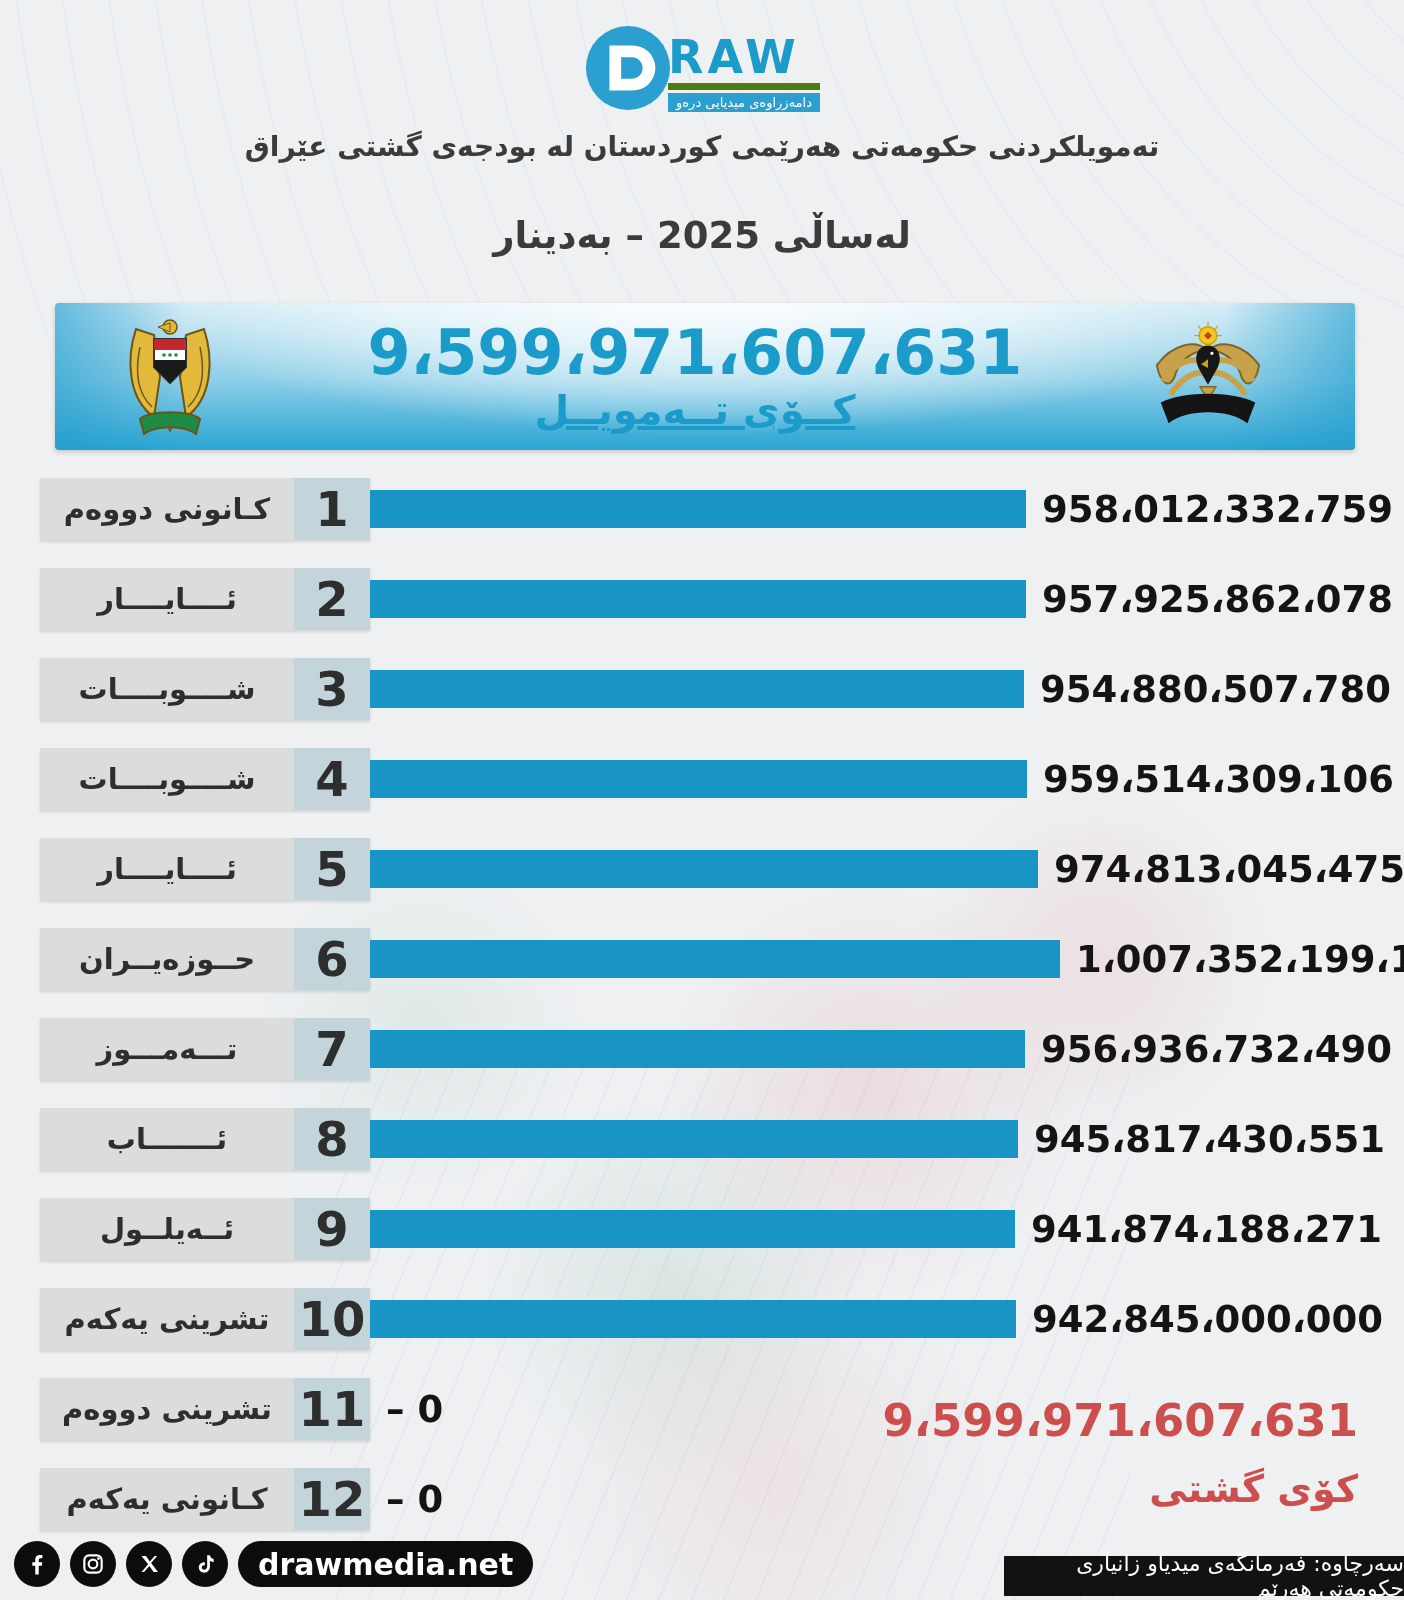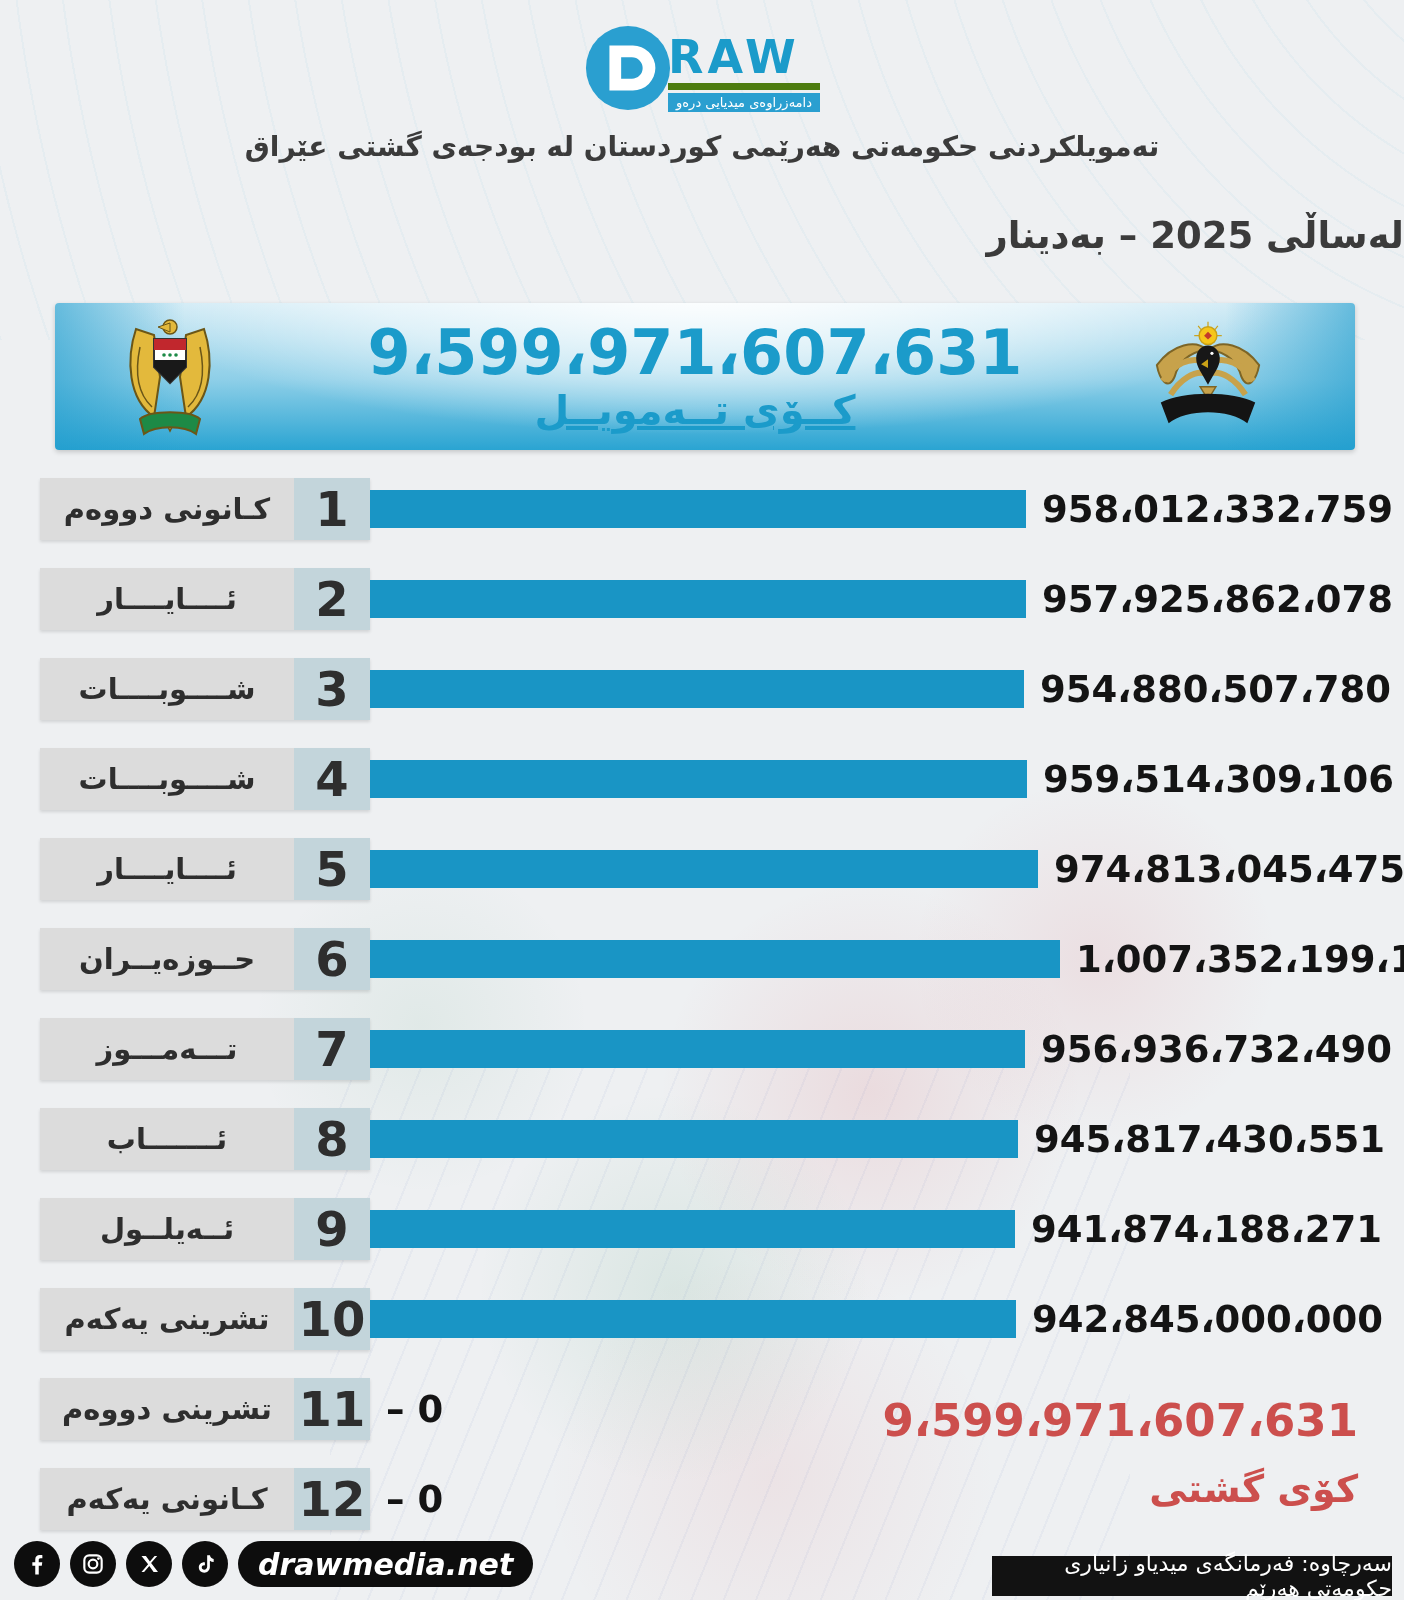--- a/index.html
+++ b/index.html
@@ -26,21 +26,21 @@
   .logo-mark { width:88px; height:88px; flex:none; }
   .logo-right { margin-left:-4px; padding-top:10px; }
   .logo-raw { color:#1b9bca; font-size:46px; font-weight:bold; letter-spacing:4px; line-height:1;
               border-bottom:7px solid #4d7c0f; padding-bottom:3px; }
   .logo-tagline { background:#2a9fd0; color:#fff; font-size:13px; text-align:center;
                   padding:2px 8px; margin-top:3px; direction:rtl; }
 
   
   .title { position:absolute; top:130px; left:0; right:0; text-align:center; direction:rtl;
            font-size:28px; font-weight:bold; color:#3b3b3b; }
-  .subtitle { position:absolute; top:214px; left:0; right:0; direction:rtl;
+  .subtitle { position:absolute; top:214px; left:0; right:0; text-align:center; direction:rtl;
               font-size:37px; font-weight:bold; color:#3b3b3b; }
 
   
   .banner { position:absolute; top:303px; left:55px; width:1300px; height:147px; border-radius:4px;
     box-shadow:0 2px 5px rgba(0,0,0,.18);
     background:
       linear-gradient(90deg, rgba(31,156,205,0.60) 0, rgba(31,156,205,0) 10%, rgba(31,156,205,0) 90%, rgba(31,156,205,0.60) 100%),
       radial-gradient(ellipse 58% 130% at 50% -12%, #ffffff 0%, rgba(255,255,255,0.55) 45%, rgba(255,255,255,0) 78%),
       linear-gradient(180deg, #cfeaf5 0%, #8ecfe8 52%, #2aa4d2 100%); }
   .banner-center { position:absolute; left:240px; right:260px; top:0; bottom:0;
@@ -65,22 +65,22 @@
   
   .grand { position:absolute; top:1394px; right:46px; text-align:right; color:#cc4f4d; }
   .grand-number { font-size:45px; font-weight:bold; }
   .grand-label { font-size:38px; font-weight:bold; direction:rtl; margin-top:20px; }
 
   
   .social { position:absolute; left:14px; top:1541px; display:flex; align-items:center; gap:10px; }
   .icon-circle { width:46px; height:46px; border-radius:50%; background:#0d0d0d;
                  display:flex; align-items:center; justify-content:center; }
   .site-pill { height:46px; background:#0d0d0d; color:#fff; border-radius:23px;
-               font-size:30px; font-weight:bold; display:flex; align-items:center; padding:0 20px;font-style:italic; }
-  .source-bar { position:absolute; right:12px; top:1556px; width:400px; height:40px; background:#121212;
+               font-size:30px; font-weight:bold; display:flex; align-items:center; padding:0 20px; }
+  .source-bar { position:absolute; right:0; top:1556px; width:400px; height:40px; background:#121212;
                 color:#fff; display:flex; align-items:center; justify-content:center;
                 direction:rtl; font-size:22px; }
 </style>
 </head>
 <body>
 
 <div class="page">
   <div class="bg-arcs"></div>
   <div class="bg-notes"></div>
   <div class="bg-lines"></div>

